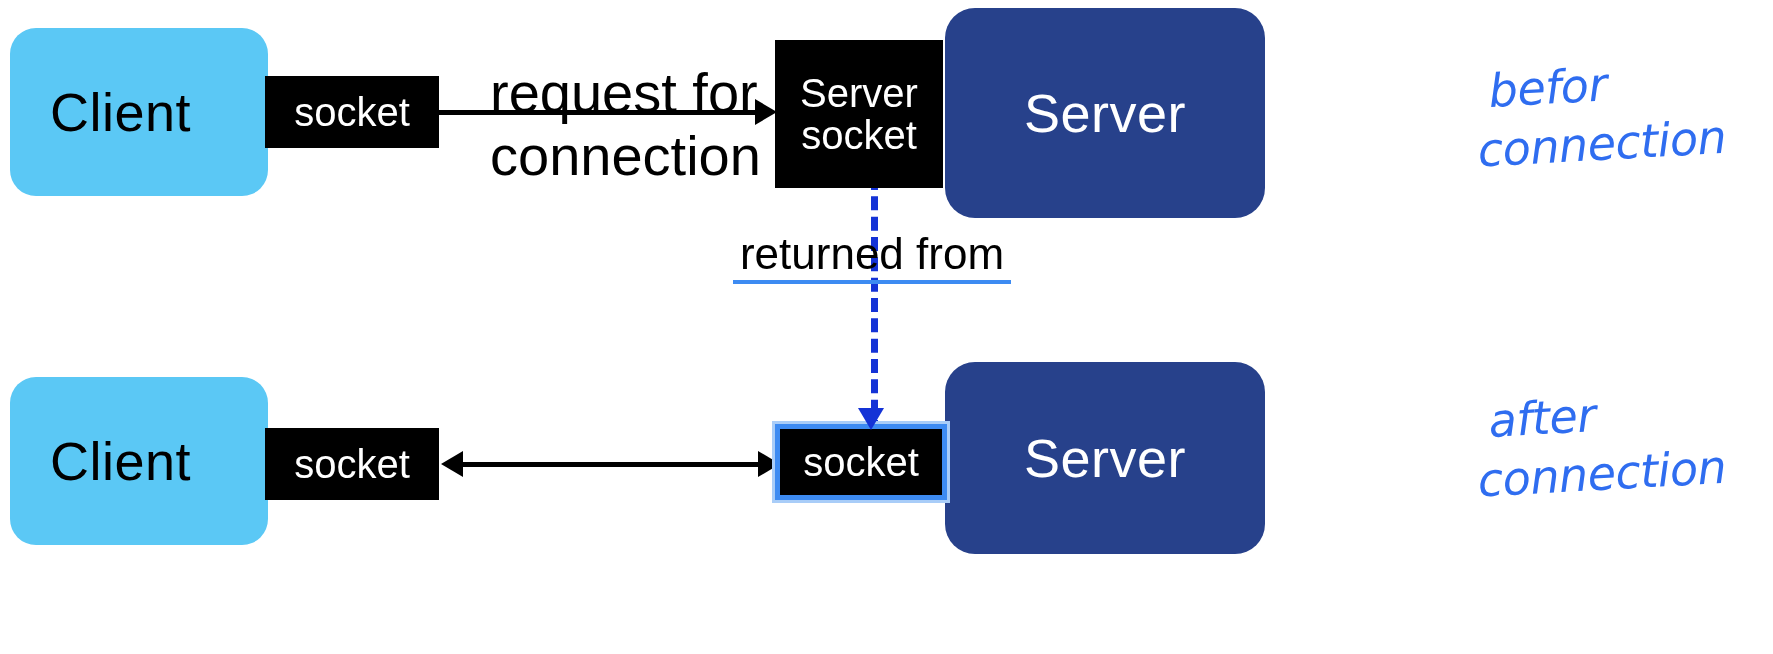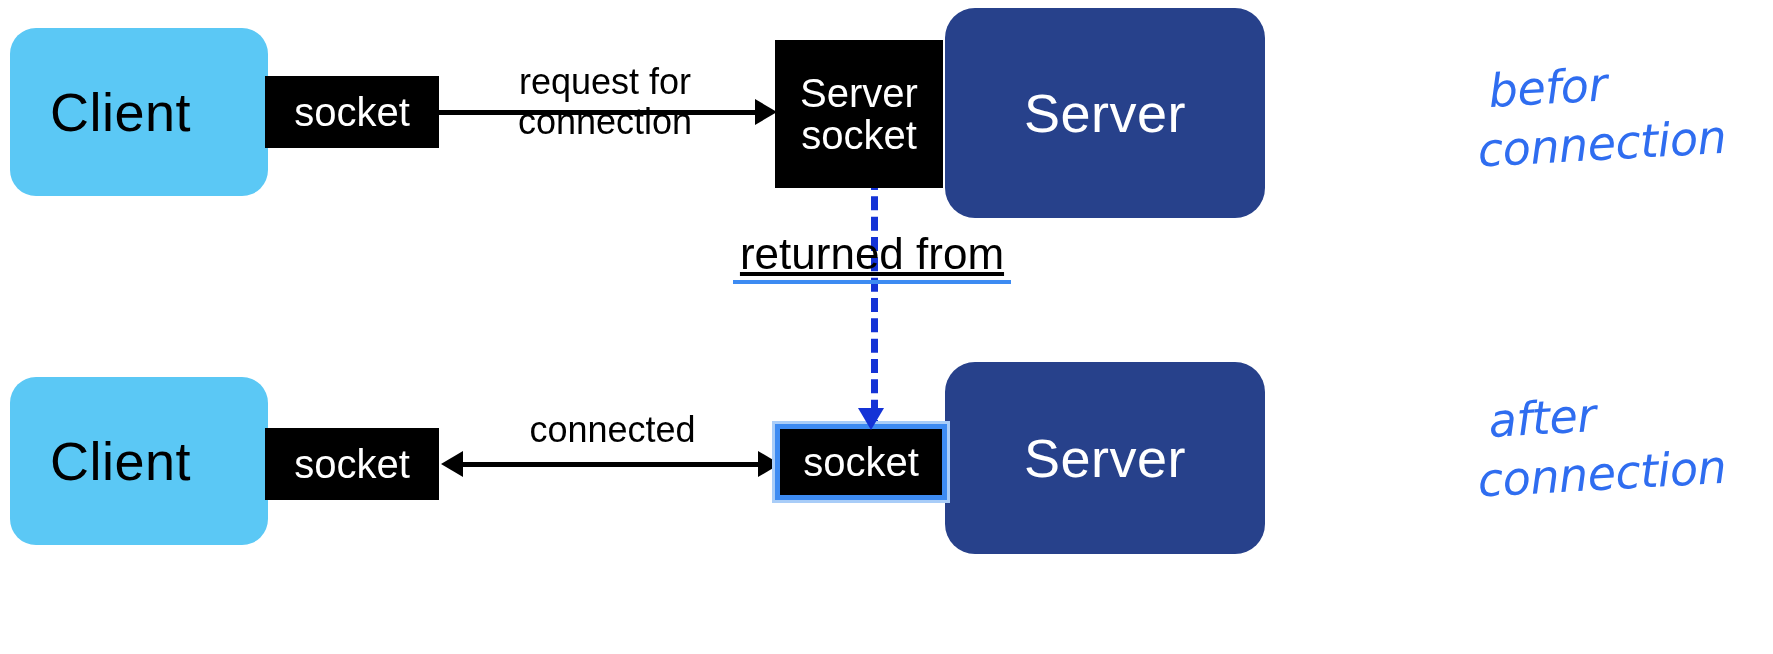--- a/index.html
+++ b/index.html
@@ -88,21 +88,21 @@
   .arrow-head-left {
     border-top: 13px solid transparent;
     border-bottom: 13px solid transparent;
     border-right: 22px solid #000000;
   }
 
   
   .edge-label {
     position: absolute;
     color: #000000;
-    font-size: 36px;
+    font-size: 56px;
     line-height: 1.12;
     text-align: center;
     white-space: nowrap;
     z-index: 4;
   }
 
   
   .dashed-connector {
     position: absolute;
     border-left: 7px dashed #1433d6;
@@ -126,21 +126,20 @@
     font-size: 44px;
     line-height: 1.0;
     z-index: 4;
   }
   .note-line {
     display: block;
     white-space: nowrap;
     border-bottom: 4px solid #3d8bf2;
     padding-bottom: 4px;
     margin-bottom: 9px;
-    text-decoration: underline;
   }
   .note-line.l1 { width: 278px; margin-left: auto; margin-right: auto; }
   .note-line.l2 { width: 506px; margin-left: auto; margin-right: auto; }
 
   
   .handwriting {
     position: absolute;
     color: #2f6df0;
     font-family: "DejaVu Sans", sans-serif;
     font-style: italic;
@@ -205,21 +204,20 @@
   </div>
 
   <div class="socket-box" style="left:265px; top:428px; width:174px; height:72px;">
     <span>socket</span>
   </div>
 
   <div class="arrow-head-left" style="left:441px; top:451px;"></div>
   <div class="arrow-line" style="left:460px; top:462px; width:305px;"></div>
   <div class="arrow-head-right" style="left:758px; top:451px;"></div>
 
-  <div class="edge-label" style="left:500px; top:410px; width:225px;">connected</div>
 
   <div class="socket-box highlighted" style="left:775px; top:424px; width:172px; height:76px;">
     <span>socket</span>
   </div>
 
   <div class="server-box" style="left:945px; top:362px; width:320px; height:192px;">
     <span>Server</span>
   </div>
 
   <div class="handwriting" style="left:1487px; top:392px;">

